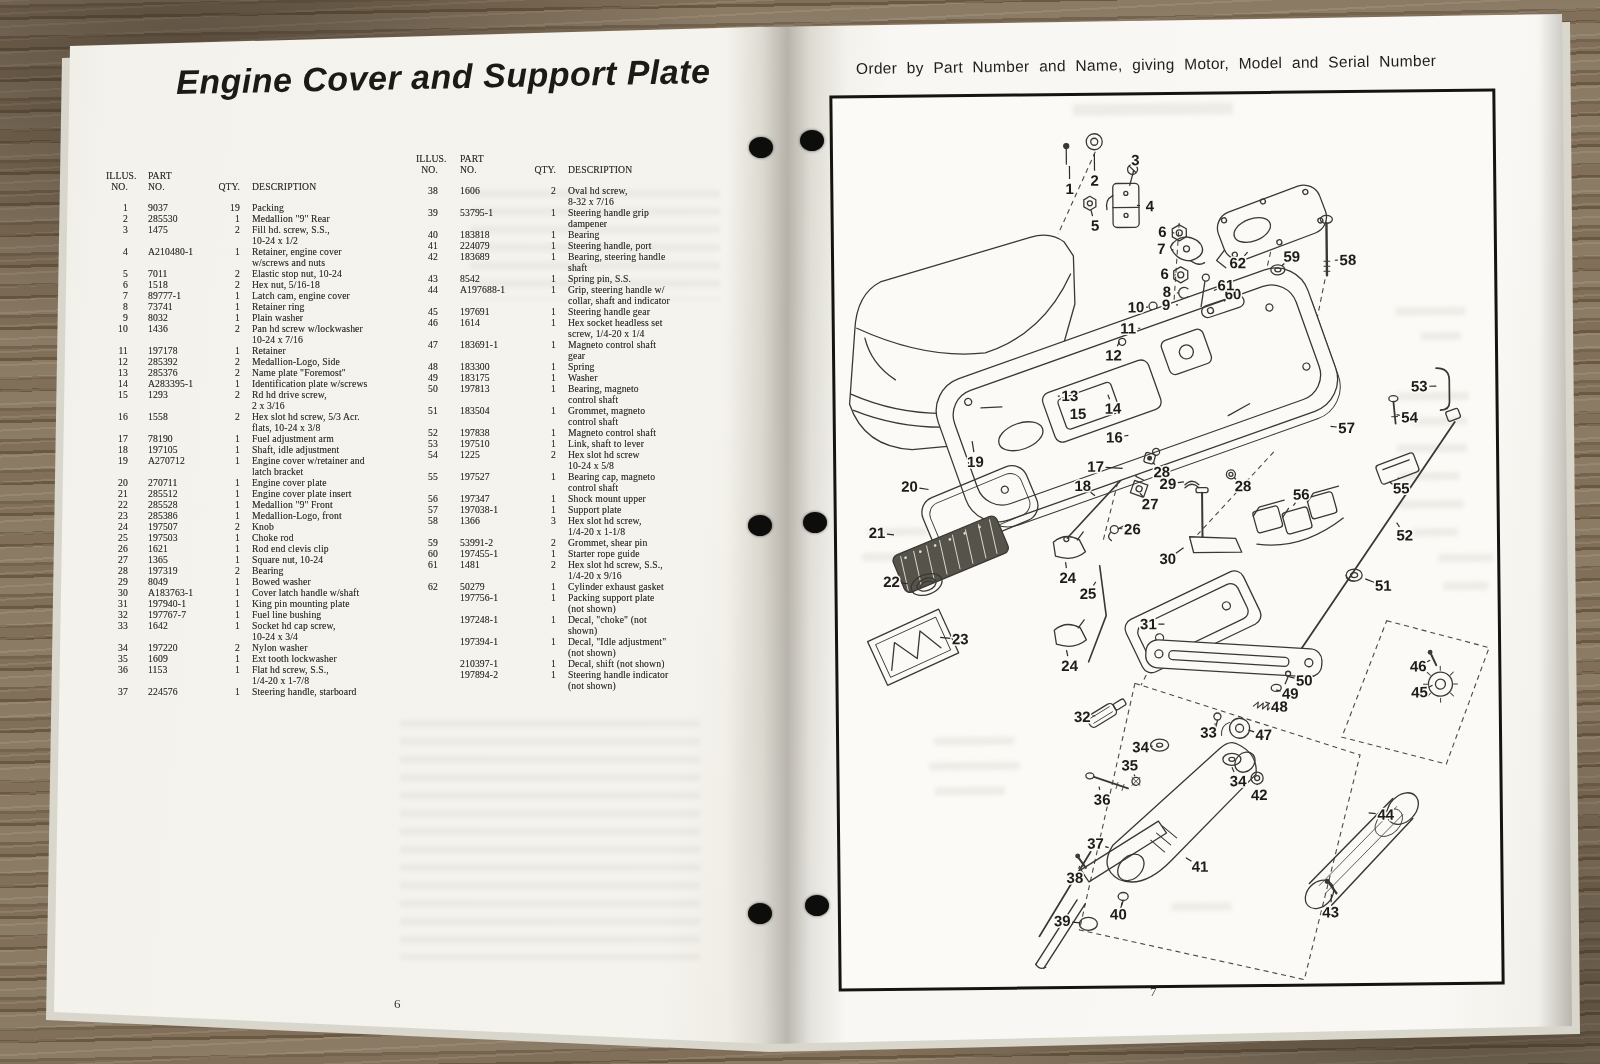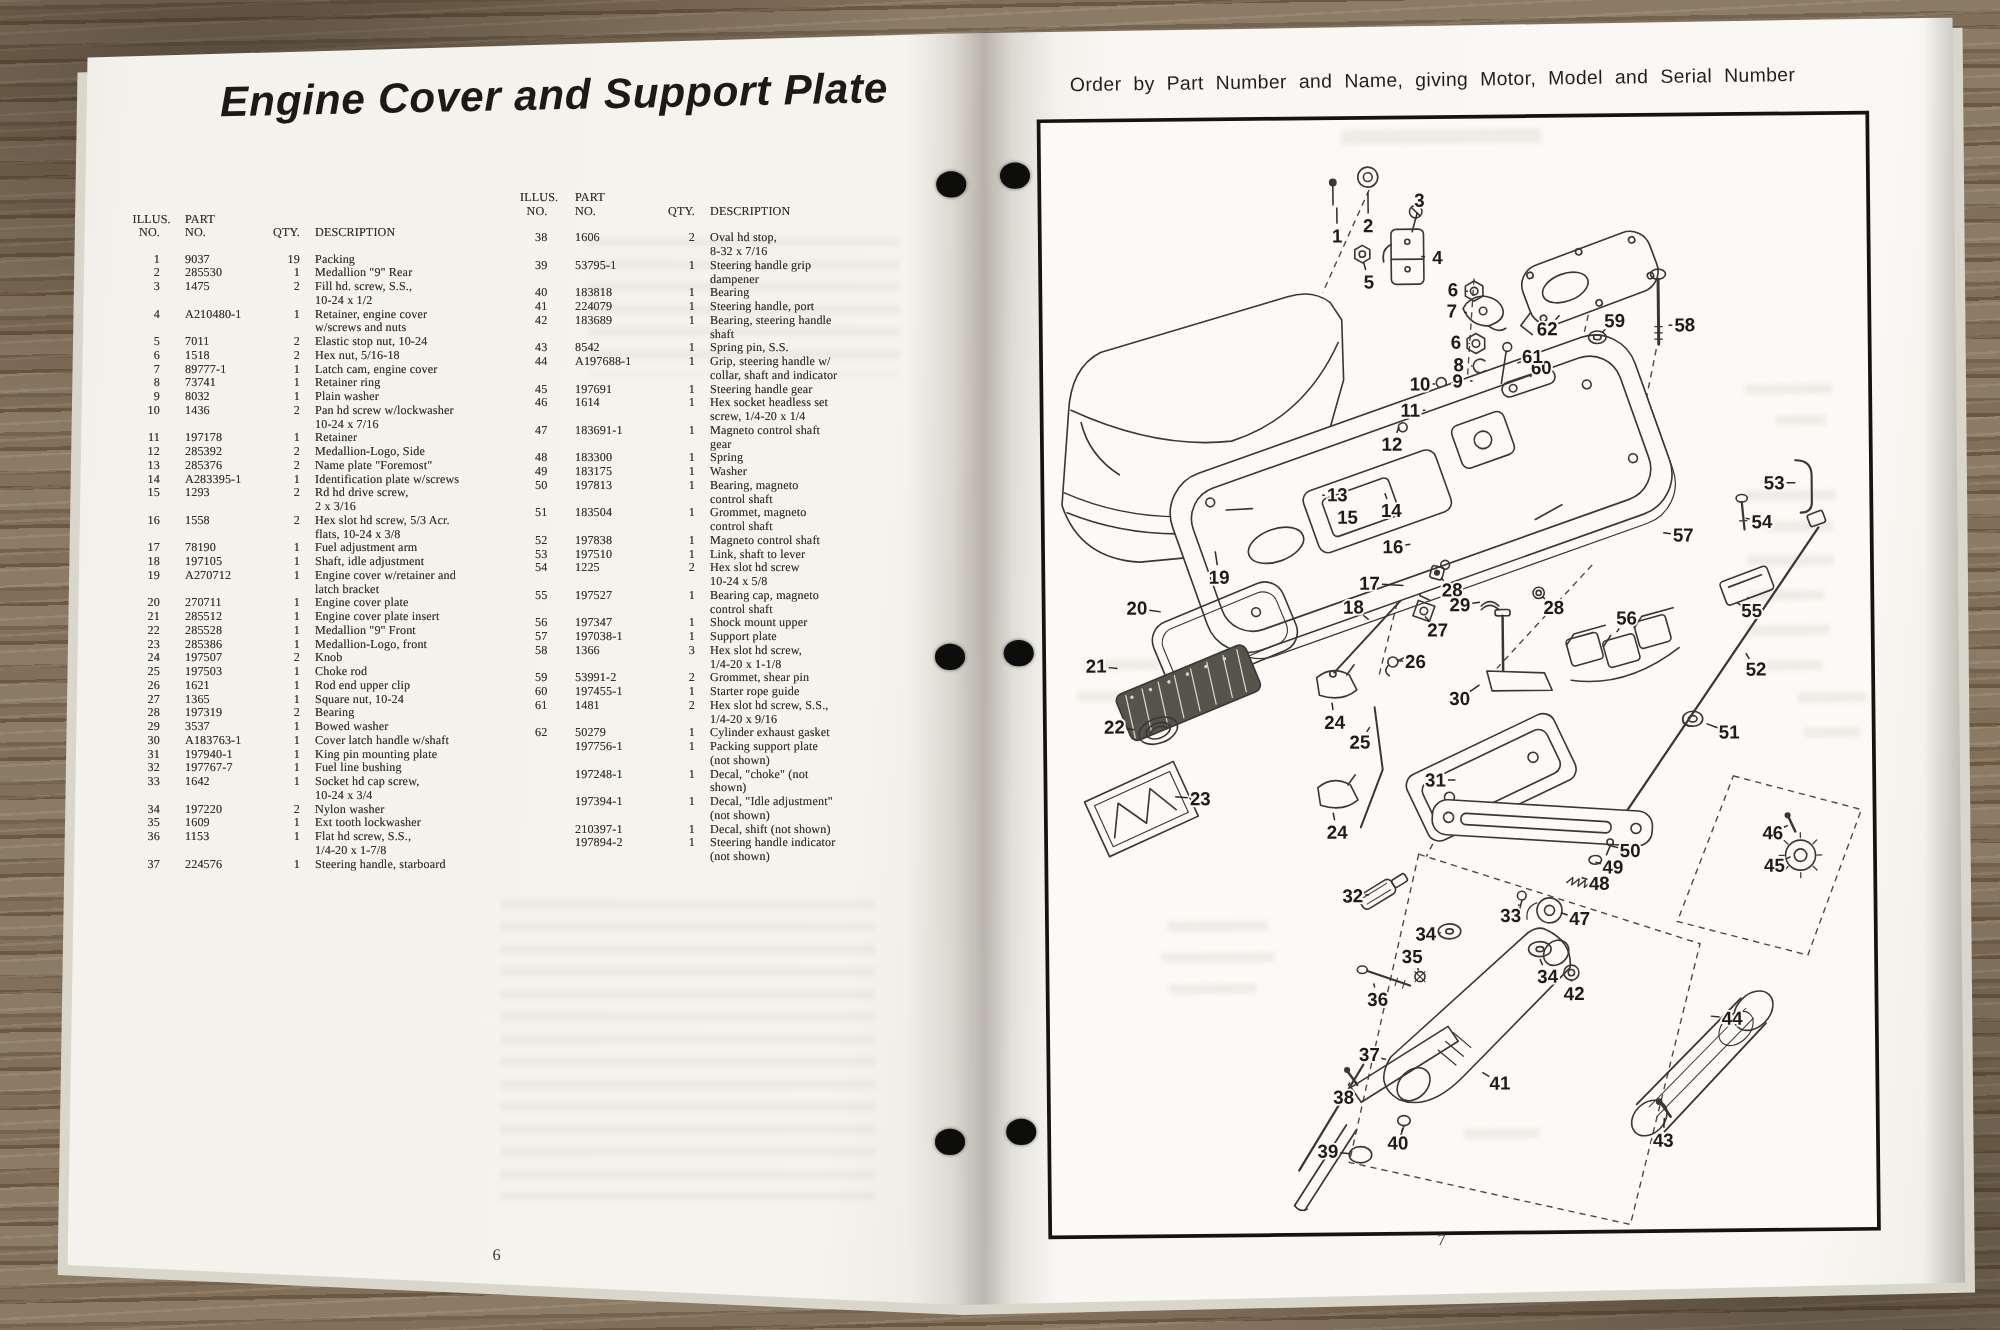--- a/index.html
+++ b/index.html
@@ -279,37 +279,37 @@
         <div class="trow">
           <span class="c-illus">25</span>
           <span class="c-part">197503</span>
           <span class="c-qty">1</span>
           <span class="c-desc">Choke rod</span>
         </div>
         <div class="trow">
           <span class="c-illus">26</span>
           <span class="c-part">1621</span>
           <span class="c-qty">1</span>
-          <span class="c-desc">Rod end upper clip</span>
+          <span class="c-desc">Rod end clevis clip</span>
         </div>
         <div class="trow">
           <span class="c-illus">27</span>
           <span class="c-part">1365</span>
           <span class="c-qty">1</span>
           <span class="c-desc">Square nut, 10-24</span>
         </div>
         <div class="trow">
           <span class="c-illus">28</span>
           <span class="c-part">197319</span>
           <span class="c-qty">2</span>
           <span class="c-desc">Bearing</span>
         </div>
         <div class="trow">
           <span class="c-illus">29</span>
-          <span class="c-part">3537</span>
+          <span class="c-part">8049</span>
           <span class="c-qty">1</span>
           <span class="c-desc">Bowed washer</span>
         </div>
         <div class="trow">
           <span class="c-illus">30</span>
           <span class="c-part">A183763-1</span>
           <span class="c-qty">1</span>
           <span class="c-desc">Cover latch handle w/shaft</span>
         </div>
         <div class="trow">
@@ -378,21 +378,21 @@
           <span class="c-illus">NO.</span>
           <span class="c-part">NO.</span>
           <span class="c-qty">QTY.</span>
           <span class="c-desc">DESCRIPTION</span>
         </div>
         <div class="hdr-gap"></div>
         <div class="trow">
           <span class="c-illus">38</span>
           <span class="c-part">1606</span>
           <span class="c-qty">2</span>
-          <span class="c-desc">Oval hd stop,</span>
+          <span class="c-desc">Oval hd screw,</span>
         </div>
         <div class="trow">
           <span class="c-illus"></span>
           <span class="c-part"></span>
           <span class="c-qty"></span>
           <span class="c-desc">8-32 x 7/16</span>
         </div>
         <div class="trow">
           <span class="c-illus">39</span>
           <span class="c-part">53795-1</span>

